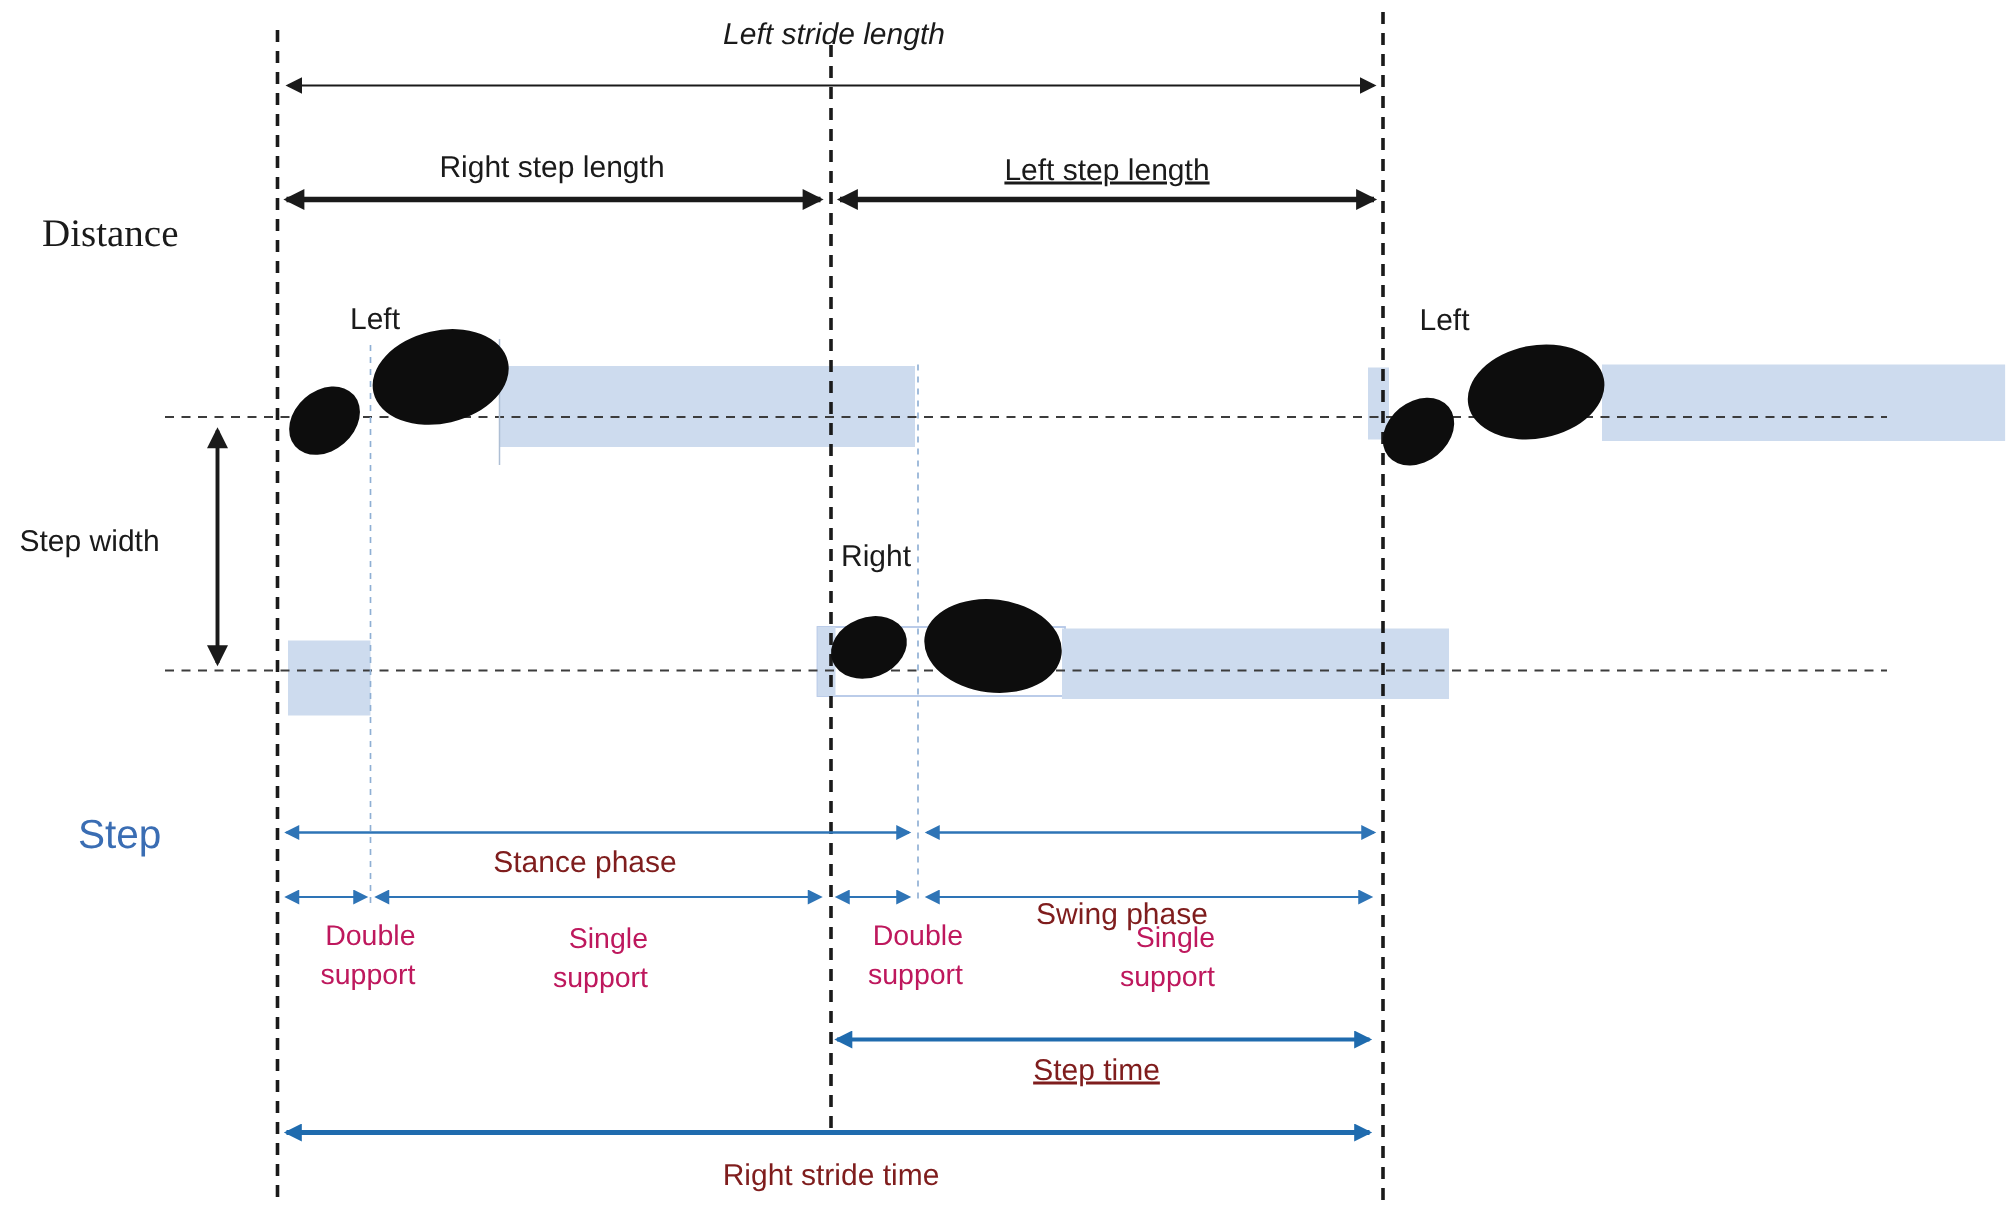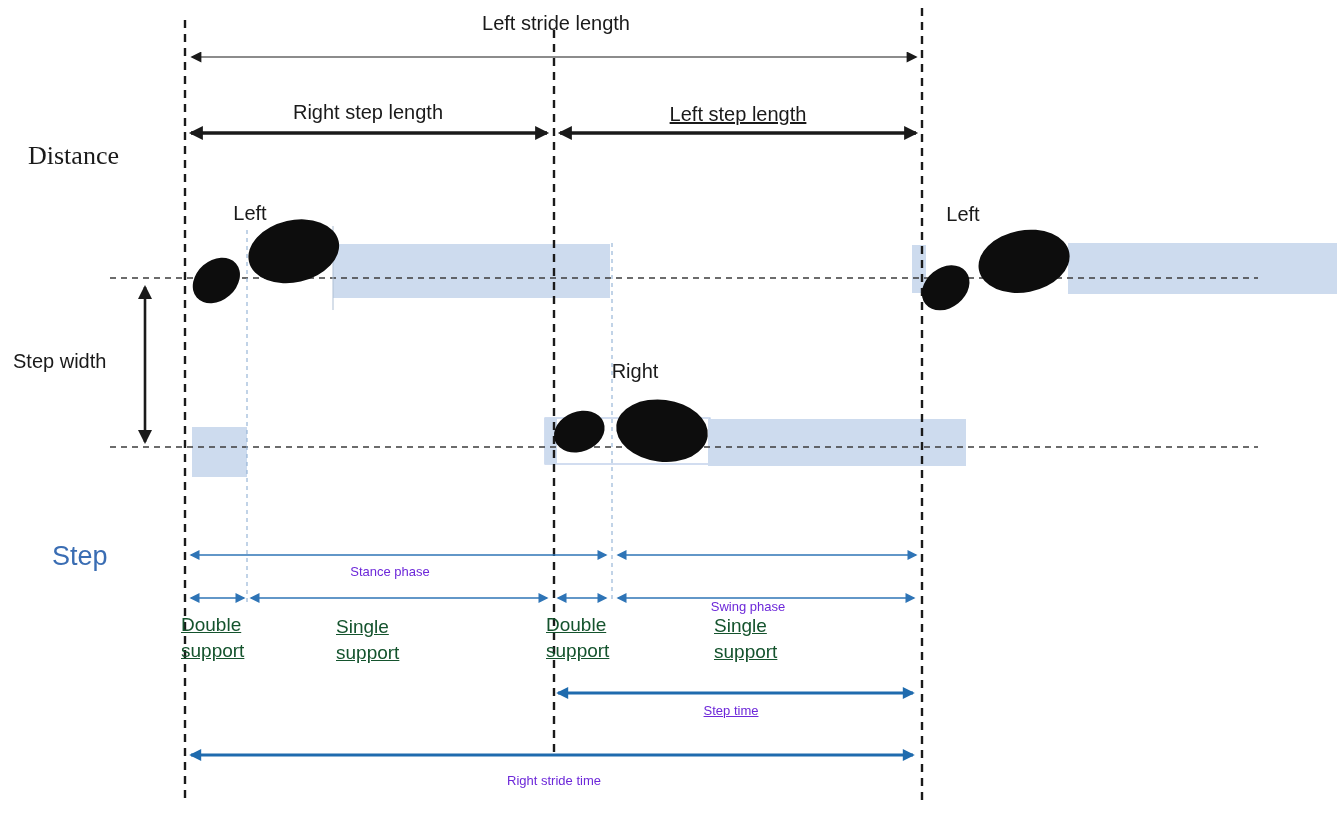--- a/index.html
+++ b/index.html
@@ -7,24 +7,24 @@
     position:relative;
     width:1337px;height:815px;
     background:#ffffff;
     font-family:"Liberation Sans", sans-serif;
     overflow:hidden;
   }
   svg#geom{position:absolute;left:0;top:0;}
   .lbl{position:absolute;white-space:nowrap;color:#1a1a1a;}
   .lbl.center{transform:translateX(-50%);}
   .black20{font-size:20px;}
-  .blue20{font-size:13px;color:#6d28d9;}
+  .blue20{font-size:20px;color:#7f1d1d;}
   .support{
-    position:absolute;color:#14532d;font-size:19px;line-height:1.38;
-    text-align:left;width:96px;white-space:normal;transform:translateX(-50%);text-decoration:underline;
+    position:absolute;color:#be185d;font-size:19px;line-height:1.38;
+    text-align:right;width:96px;white-space:normal;transform:translateX(-50%);
   }
   .axis-d{font-size:26px;}
   .axis-t{font-size:27px;color:#3a6db3;}
 </style>
 </head>
 <body>
 
 <div id="canvas">
 
   <svg id="geom" width="1337" height="815" viewBox="0 0 1337 815">
@@ -102,27 +102,27 @@
     <line x1="558" y1="598" x2="606" y2="598" stroke="#2e74b6" stroke-width="1.4" marker-start="url(#mk-bl-s)" marker-end="url(#mk-bl-s)"></line>
     <line x1="618" y1="598" x2="914" y2="598" stroke="#2e74b6" stroke-width="1.4" marker-start="url(#mk-bl-s)" marker-end="url(#mk-bl-s)"></line>
 
     <line x1="558" y1="693" x2="913" y2="693" stroke="#1f6bae" stroke-width="2.8" marker-start="url(#mk-bl-l)" marker-end="url(#mk-bl-l)"></line>
     <line x1="191" y1="755" x2="913" y2="755" stroke="#1f6bae" stroke-width="3.2" marker-start="url(#mk-bl-l)" marker-end="url(#mk-bl-l)"></line>
   </svg>
 
   <div class="lbl axis-d" style="left:28px;top:141px;font-family:Liberation Serif, serif;">Distance</div>
   <div class="lbl axis-t" style="left:52px;top:541px;">Step</div>
 
-  <div class="lbl center black20" style="left:556px;top:12px;">Left stride length</div>
+  <div class="lbl center black20" style="left:556px;top:12px;font-style:italic;">Left stride length</div>
   <div class="lbl center black20" style="left:368px;top:101px;text-align:center;">Right step length</div>
   <div class="lbl center black20" style="left:738px;top:103px;text-decoration:underline;">Left step length</div>
   <div class="lbl black20" style="left:13px;top:350px;text-align:right;">Step width</div>
 
   <div class="lbl center black20" style="left:250px;top:202px;">Left</div>
-  <div class="lbl center black20" style="left:635px;top:360px;">Right</div>
+  <div class="lbl center black20" style="left:584px;top:360px;">Right</div>
   <div class="lbl center black20" style="left:963px;top:203px;">Left</div>
 
   <div class="lbl center blue20" style="left:390px;top:564px;">Stance phase</div>
   <div class="lbl center blue20" style="left:748px;top:599px;">Swing phase</div>
 
   <div class="support" style="left:229px;top:612px;">Double support</div>
   <div class="support" style="left:384px;top:614px;">Single support</div>
   <div class="support" style="left:594px;top:612px;">Double support</div>
   <div class="support" style="left:762px;top:613px;">Single support</div>
 

